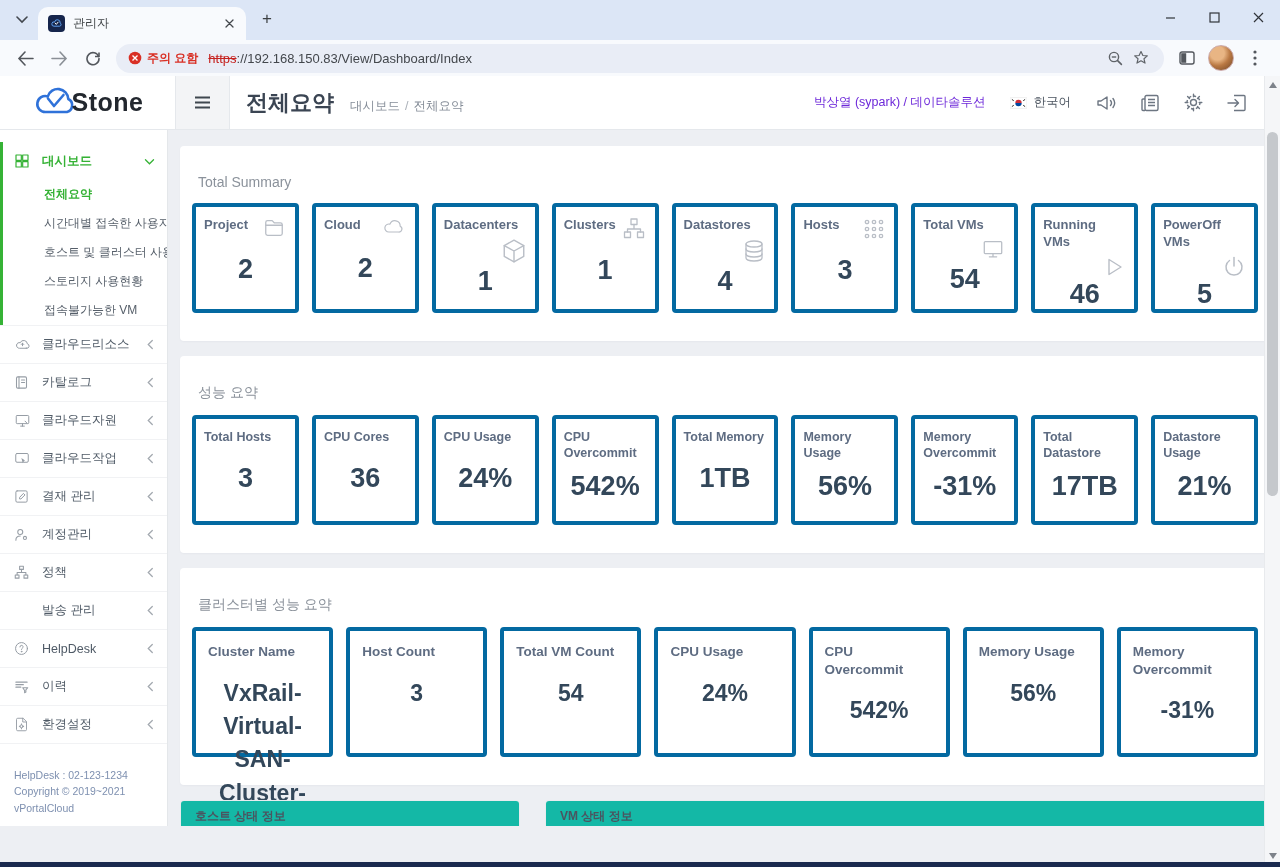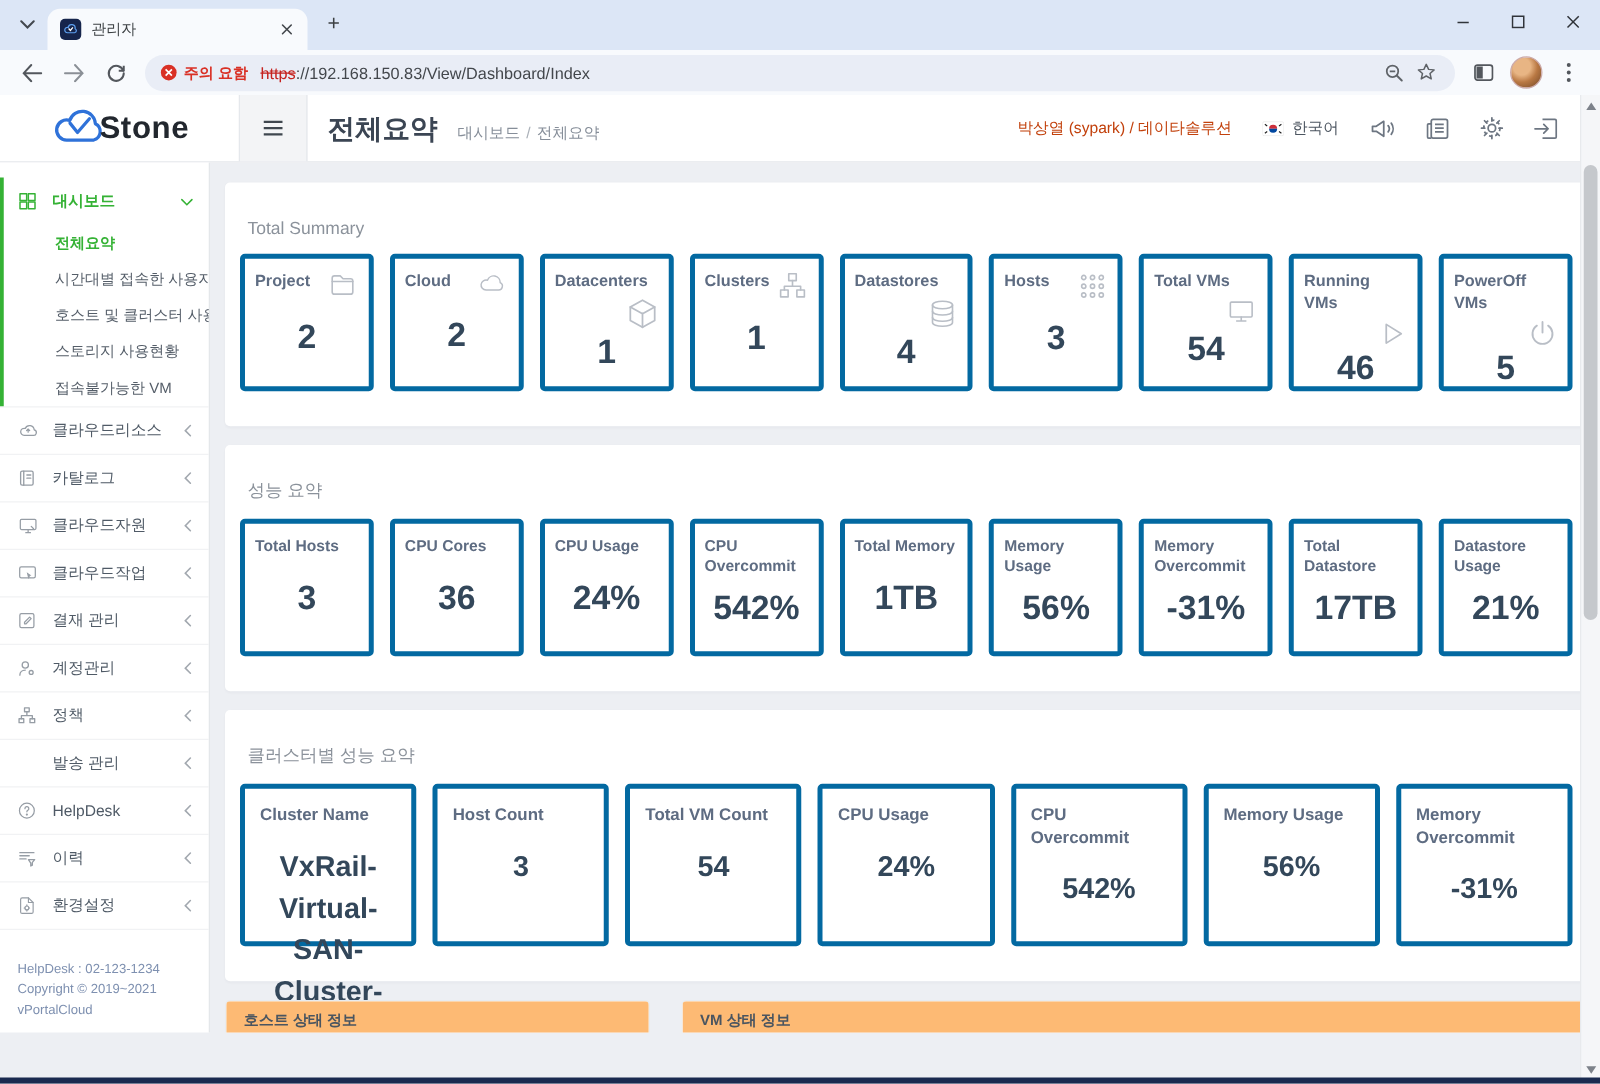--- a/index.html
+++ b/index.html
@@ -22,29 +22,29 @@
   .nav-btn { width:30px; height:30px; display:flex; align-items:center; justify-content:center; color:#53575d; margin:0 2px; }
   .omnibox { flex:1; height:29px; background:#e9edf6; border-radius:15px; margin:12px 6px; display:flex; align-items:center; padding:0 10px 0 12px; min-width:0; }
   .warn-badge { display:flex; align-items:center; gap:5px; color:#d93025; font-size:12px; font-weight:700; margin-right:10px; flex:none; }
   .url { font-size:13px; color:#43474c; white-space:nowrap; overflow:hidden; flex:1; }
   .url .scheme { color:#c5221f; text-decoration:line-through; }
   .omni-ico { width:26px; height:26px; display:flex; align-items:center; justify-content:center; color:#5f6368; flex:none; }
   .avatar { width:26px; height:26px; border-radius:50%; background:radial-gradient(circle at 35% 30%,#e8b584 0 30%,#b97843 55%,#6e4526 100%); border:1px solid #caa; margin:0 4px; flex:none; }
 
   
   .app-header { height:54px; background:#fff; display:flex; align-items:stretch; border-bottom:1px solid #e5e8ec; }
-  .logo-box { width:192px; display:flex; align-items:center; justify-content:center; border-right:1px solid #e5e8ec; }
+  .logo-box { width:176px; display:flex; align-items:center; justify-content:center; border-right:1px solid #e5e8ec; }
   .logo-text { font-size:25px; font-weight:700; color:#22272e; letter-spacing:.5px; margin-left:-6px; }
   .burger-box { width:54px; background:#f3f4f6; border-right:1px solid #e5e8ec; display:flex; align-items:center; justify-content:center; }
   .title-area { display:flex; align-items:baseline; padding:0 0 0 16px; align-self:center; }
   .page-title { font-size:22px; font-weight:700; color:#3b4553; }
   .breadcrumb { font-size:12.5px; color:#868e99; margin-left:16px; }
   .breadcrumb .sep { margin:0 5px; color:#aab0b8; }
   .header-right { margin-left:auto; display:flex; align-items:center; gap:24px; padding-right:34px; }
-  .user-info { font-size:12.5px; color:#c2410c; }
+  .user-info { font-size:12.5px; color:#6d28d9; }
   .lang-wrap { display:flex; align-items:center; gap:7px; font-size:12.5px; color:#4c5560; }
   .hdr-ico { color:#6d7682; display:flex; align-items:center; justify-content:center; }
 
   
   .app-body { display:flex; height:696px; }
   .sidebar { width:168px; background:#fff; border-right:1px solid #e4e7ea; position:relative; flex:none; padding-top:12px; }
   .menu-item { height:38px; display:flex; align-items:center; padding:0 12px 0 14px; border-bottom:1px solid #f1f2f4; color:#4f5a66; font-size:12.5px; cursor:pointer; }
   .menu-item .mi-icon { width:17px; margin-right:11px; color:#969da5; display:flex; }
   .menu-item .mi-label { flex:1; white-space:nowrap; overflow:hidden; }
   .menu-item .mi-chev { color:#a2a8af; display:flex; }
@@ -69,21 +69,21 @@
   .cluster-row .card { height:130px; padding:12px; overflow:visible; }
   .cluster-row .card-label { font-size:13.5px; }
   .cluster-row .card-value { align-items:flex-start; padding-top:16px; font-size:23px; line-height:1.45; text-align:center; overflow:visible; }
   .cluster-row .card-value.text-value { font-size:23px; word-break:break-word; }
   .cluster-panel { overflow:visible; position:relative; }
 
   .charts { display:flex; gap:25px; height:200px; position:relative; }
   .chart-panel { background:#fff; border-radius:4px 4px 0 0; border:1px solid #e8ebee; border-bottom:none; overflow:hidden; }
   .chart-panel.host { width:340px; flex:none; }
   .chart-panel.vm { flex:1; }
-  .chart-head { height:32px; background:#fdba74; border-bottom:1px solid #e8ebee; display:flex; align-items:center; padding:0 14px; font-size:12px; font-weight:700; color:#4a5560; }
+  .chart-head { height:32px; background:#14b8a6; border-bottom:1px solid #e8ebee; display:flex; align-items:center; padding:0 14px; font-size:12px; font-weight:700; color:#4a5560; }
   .chart-body { background:#fff; height:168px; display:flex; align-items:flex-start; }
   .chart-body.host-bars { padding:50px 0 0 36px; gap:31px; }
   .chart-body.vm-bars { padding-top:42px; justify-content:space-evenly; }
   .bar { border-radius:6px 6px 0 0; height:140px; flex:none; }
 
   
   .page-scrollbar { position:absolute; top:76px; right:0; bottom:0; width:16px; background:#f5f6f8; border-left:1px solid #e8eaed; z-index:40; }
   .sb-arrow { position:absolute; left:50%; transform:translateX(-50%); width:0; height:0; }
   .sb-arrow.up { top:6px; border-left:4px solid transparent; border-right:4px solid transparent; border-bottom:6px solid #7d828a; }
   .sb-arrow.down { bottom:8px; border-left:4px solid transparent; border-right:4px solid transparent; border-top:6px solid #7d828a; }

